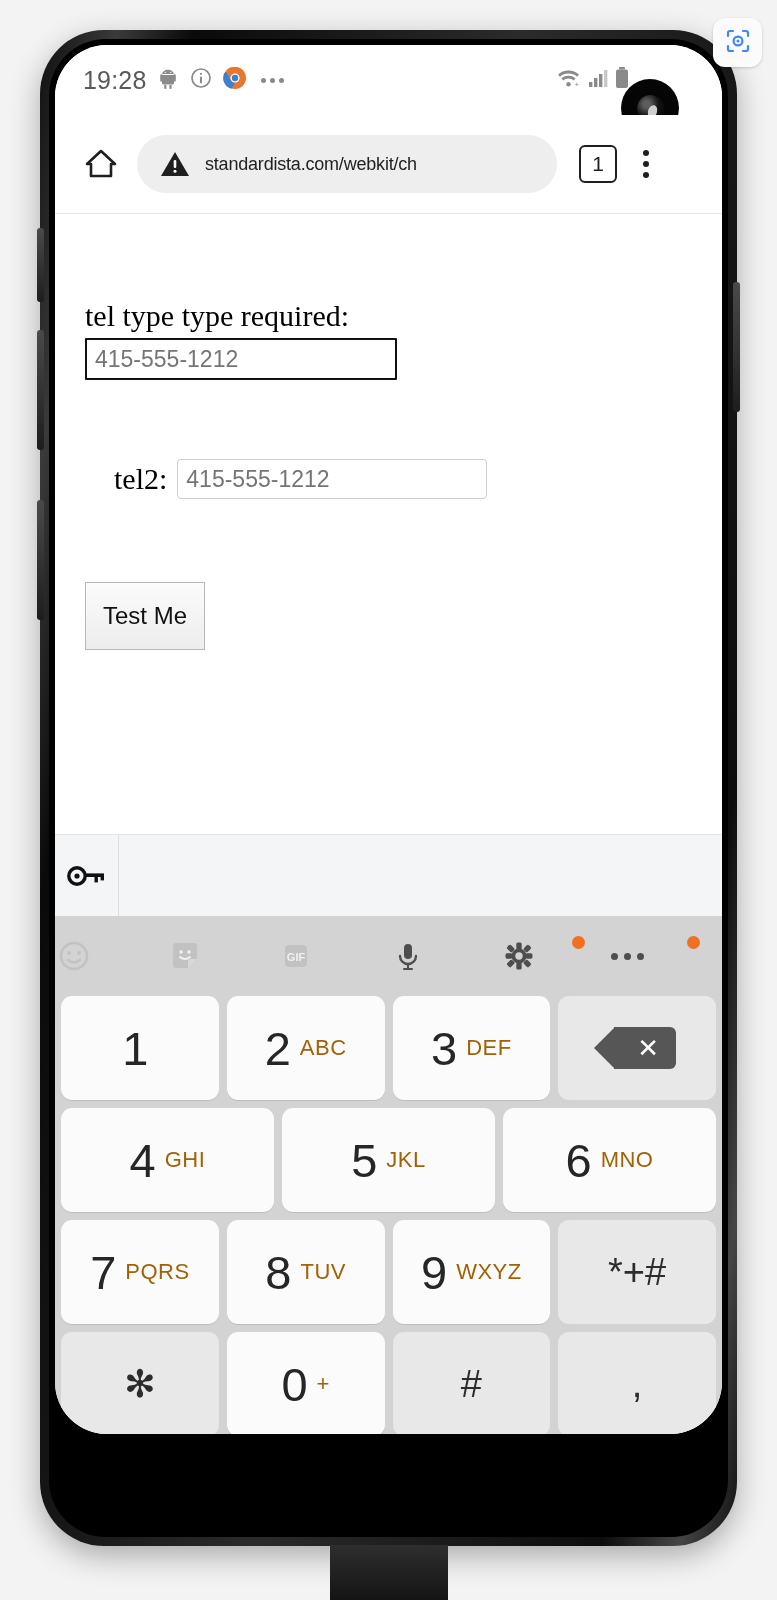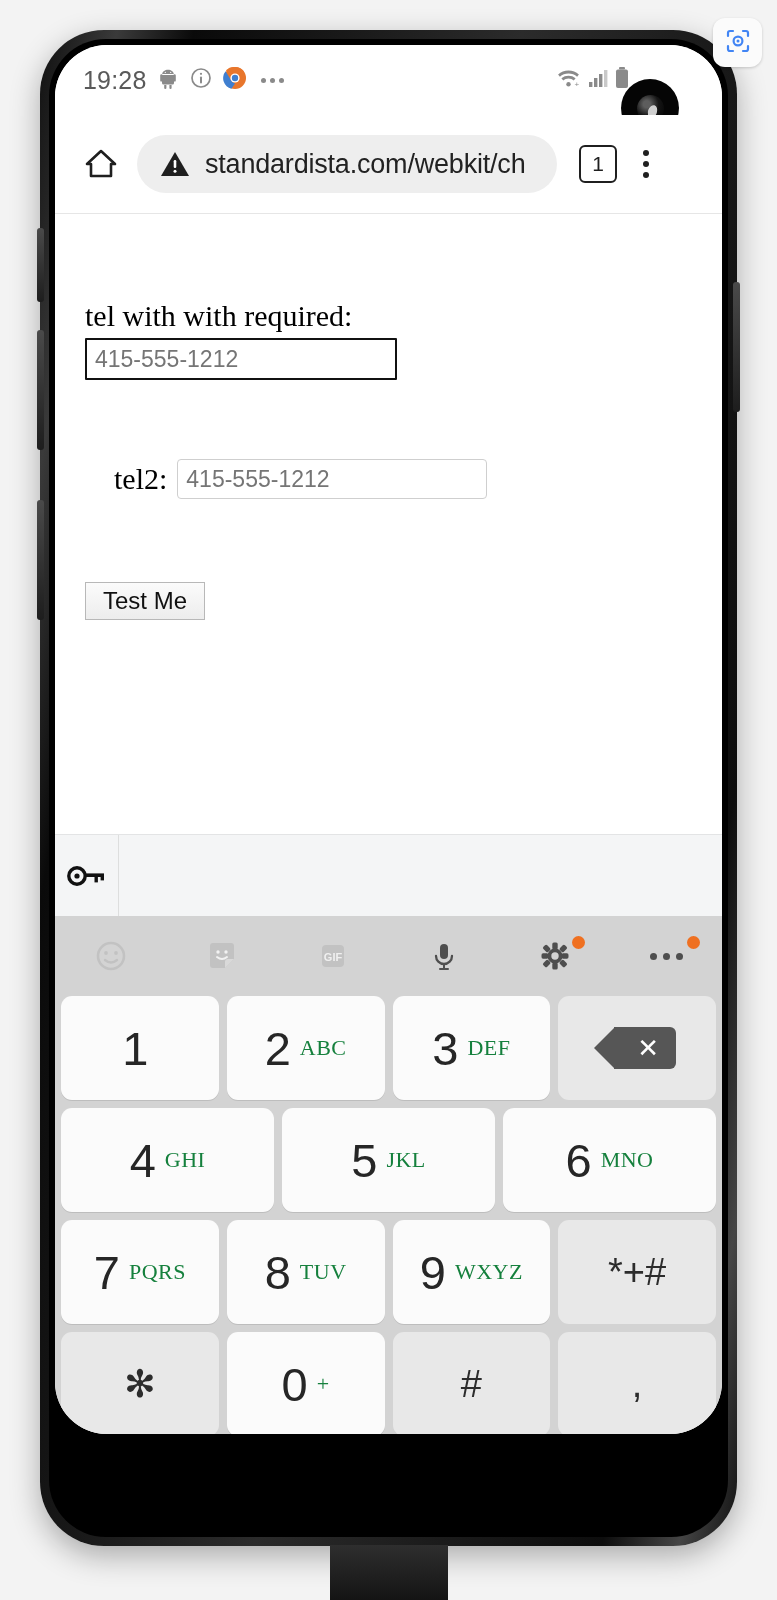--- a/index.html
+++ b/index.html
@@ -136,21 +136,21 @@
     margin-left: 14px;
     width: 420px; height: 58px;
     background: #eeeeee;
     border-radius: 29px;
     display: flex; align-items: center;
     overflow: hidden;
   }
   #omnibox .warn { margin-left: 22px; display:flex; }
   #url-text {
     margin-left: 14px;
-    font-size: 27px;
+    font-size: 18px;
     color: #222;
     white-space: nowrap;
     font-family: "Liberation Sans", sans-serif;
     letter-spacing: -.2px;
   }
   #tab-count {
     margin-left: 22px;
     width: 34px; height: 34px;
     border: 2.5px solid #1f1f1f;
     border-radius: 6px;
@@ -199,21 +199,21 @@
     font-size: 23px;
     color: #8a8a8a;
     padding: 2px 0 2px 8px;
     font-family: "Liberation Sans", sans-serif;
     box-sizing: content-box;
     outline: none;
   }
   #test-btn {
     position: absolute;
     left: 30px; top: 368px;
-    padding: 4px 17px;
+    padding: 19px 17px;
     font-size: 24px;
     color: #111;
     background: linear-gradient(180deg,#fbfbfb,#ededed);
     border: 1px solid #b8b8b8;
     border-radius: 0;
     font-family: "Liberation Sans", sans-serif;
   }
 
   
   #autofill-bar {
@@ -237,21 +237,21 @@
     width: 667px; height: 575px;
     background: #d3d3d3;
   }
   #kb-toolbar {
     height: 80px;
     display: flex; align-items: center;
     padding: 0 0 0 0;
   }
   .kb-tool {
     flex: 1;
-    display: flex; align-items: center; justify-content: center;
+    display: flex; align-items: center; justify-content: flex-start;
     position: relative;
     height: 100%;
   }
   .dot-badge {
     position: absolute;
     width: 13px; height: 13px;
     border-radius: 50%;
     background: #ef7021;
   }
   #kb-keys {
@@ -275,24 +275,24 @@
   }
   .key.grayed { background: #e8e8e8; box-shadow: none; }
   .key .num {
     font-size: 47px;
     color: #262626;
     font-weight: 300;
     font-family: "Liberation Sans", sans-serif;
   }
   .key .letters {
     font-size: 22px;
-    color: #15803d;
+    color: #a16207;
     margin-left: 9px;
     letter-spacing: .5px;
-    font-family: Liberation Serif, serif;
+    font-family: Liberation Sans, sans-serif;
   }
   .key .sym {
     font-size: 38px;
     color: #2c2c2c;
     font-family: "Liberation Sans", sans-serif;
   }
   .key .next-label {
     font-size: 36px;
     color: #5b9bd5;
     font-family: "Liberation Sans", sans-serif;
@@ -418,21 +418,21 @@
           </div>
           <div id="menu-dots">
             <i></i>
               <i></i>
               <i></i>
           </div>
         </div>
 
         <div id="page">
           <div class="field-group" id="g1">
-            <div class="field-label">tel with with required:</div>
+            <div class="field-label">tel type type required:</div>
             <input id="tel1-input" type="text" placeholder="415-555-1212" style="">
           </div>
 
           <div class="field-group" id="g2">
             <div class="field-label">tel2:</div>
             <input id="tel2-input" type="text" placeholder="415-555-1212" style="">
           </div>
 
           <button id="test-btn">Test Me</button>
         </div>

